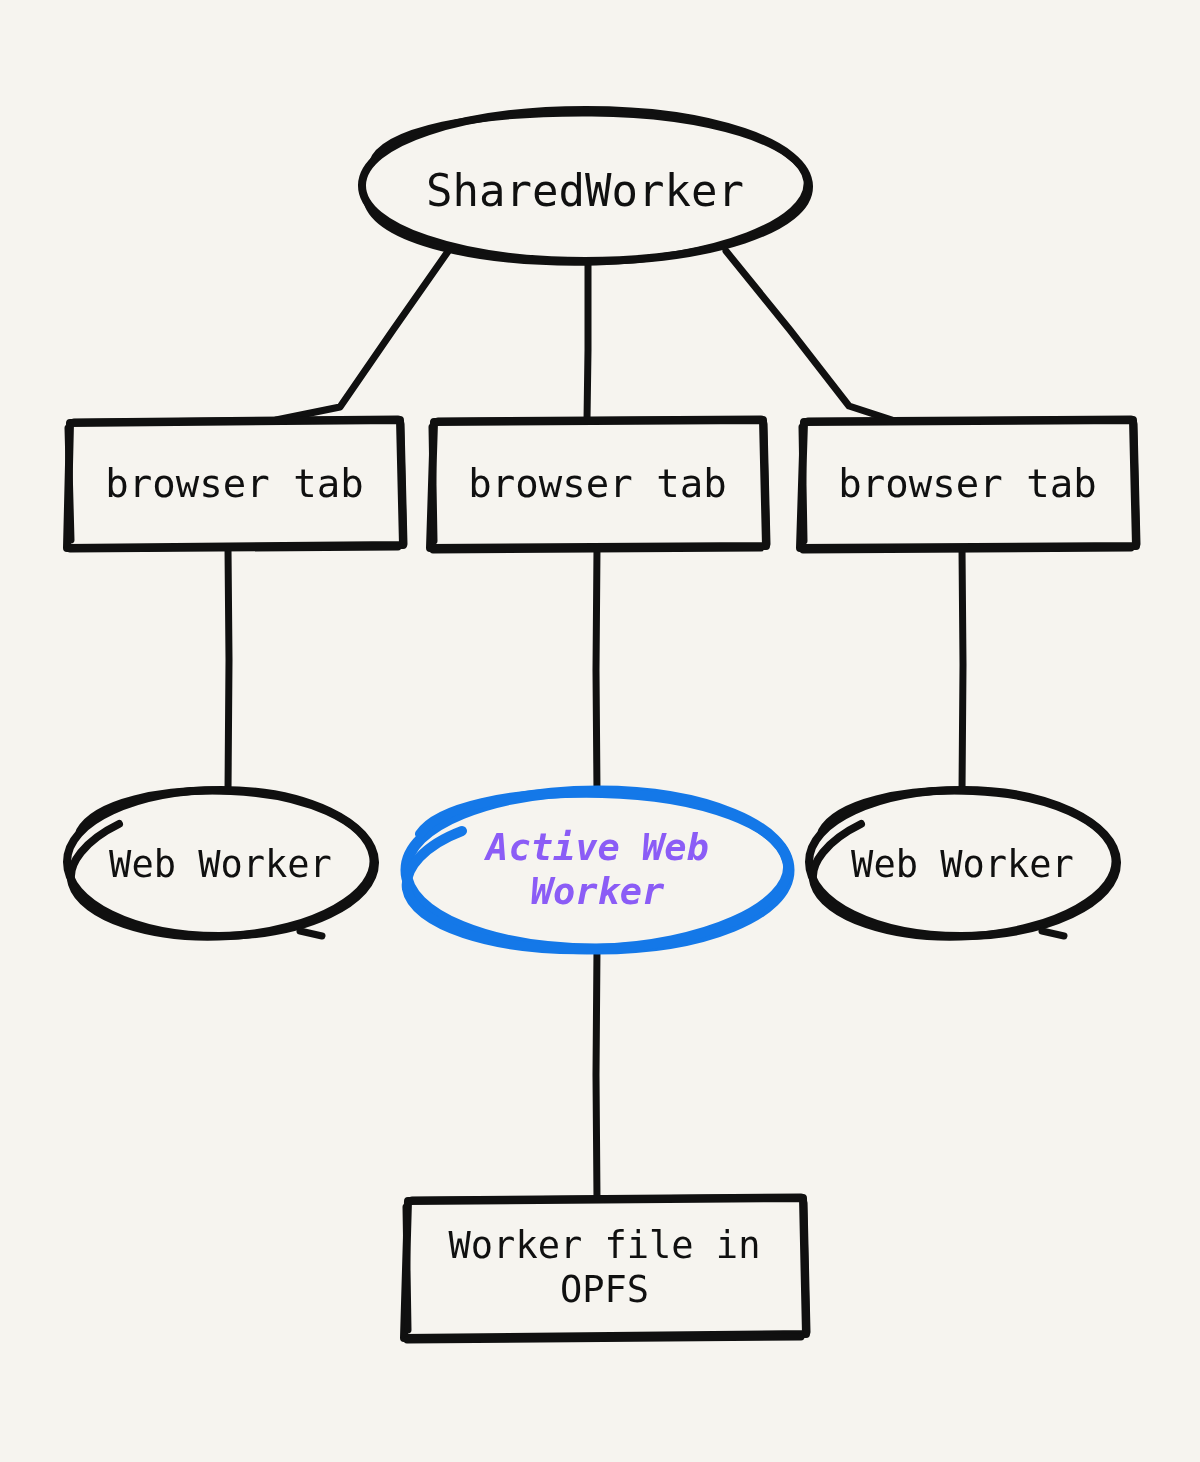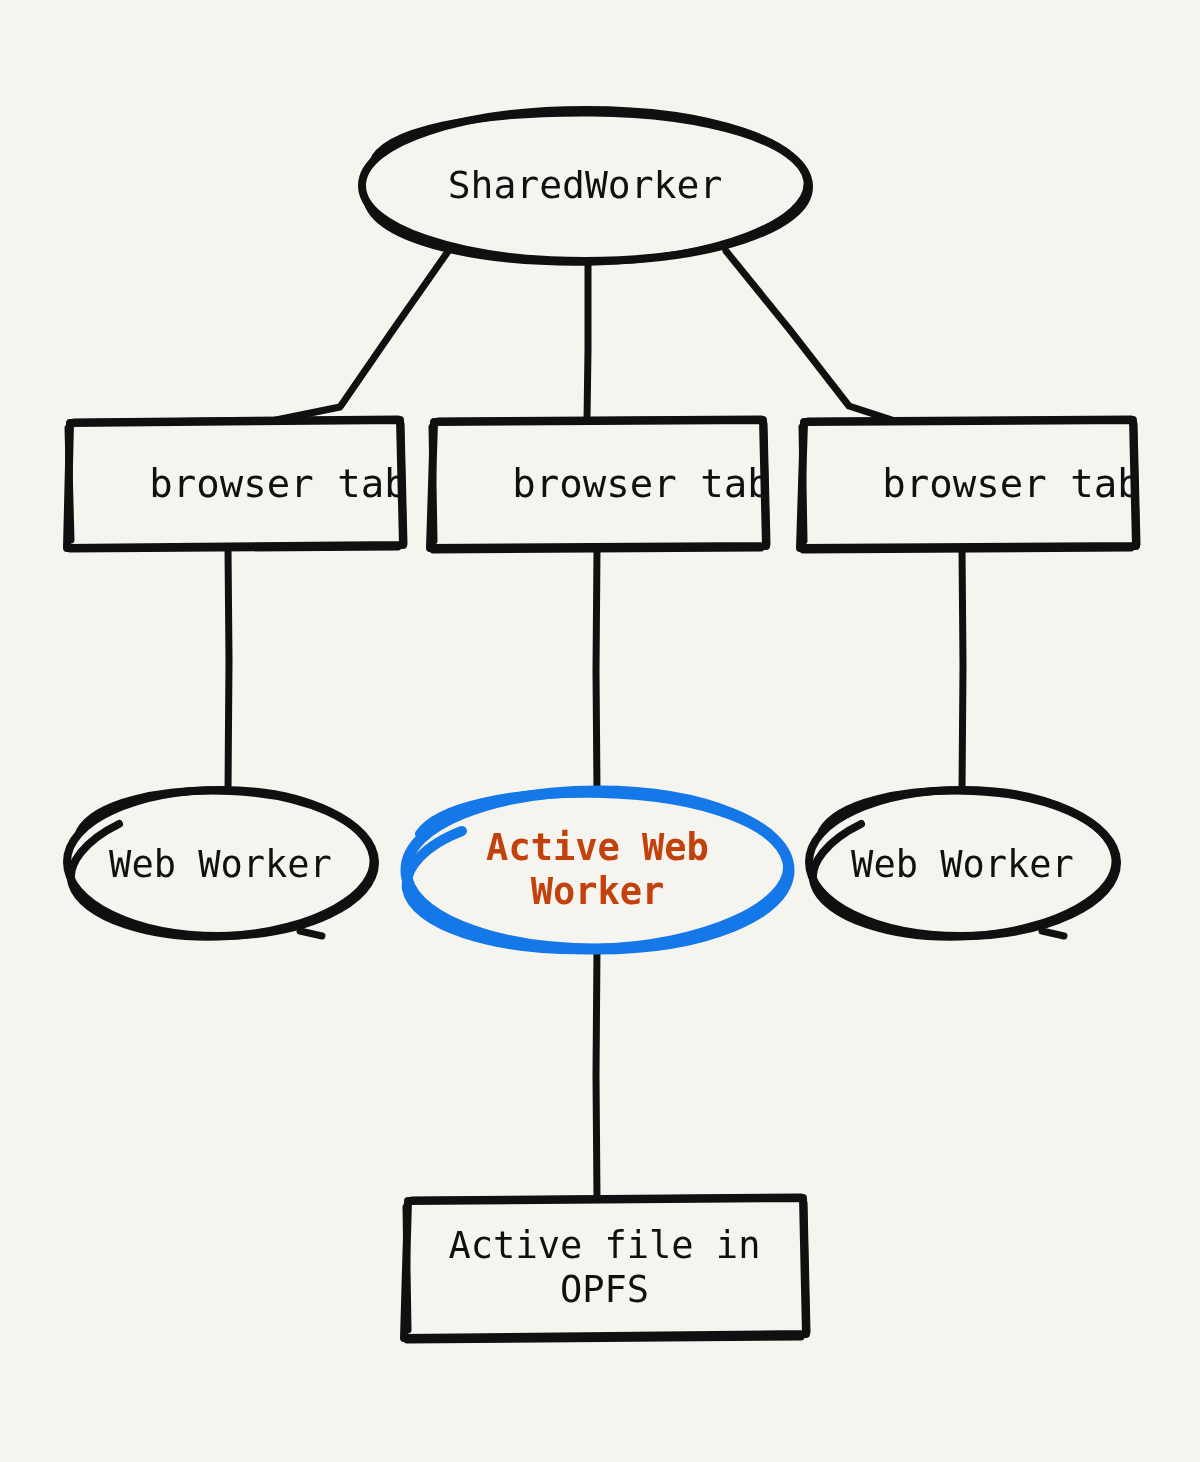--- a/index.html
+++ b/index.html
@@ -34,28 +34,27 @@
     text-align: center;
     font-family: "DejaVu Sans Mono", "Liberation Mono", monospace;
     color: #101010;
     white-space: pre-line;
     line-height: 1.18;
     letter-spacing: 0px;
     pointer-events: none;
     user-select: none;
   }
   .label-sharedworker {
-    left: 360px;  top: 110px;  width: 450px; height: 150px;
-    font-size: 38px;
+    left: 360px;  top: 116px;  width: 450px; height: 150px;
+    font-size: 44px;
   }
   .label-tab {
     height: 128px;
     top: 420px;
     font-size: 39px;
-    padding-left: 44px;
   }
   .label-tab-left   { left: 66px;  width: 337px; }
   .label-tab-middle { left: 430px; width: 335px; }
   .label-tab-right  { left: 800px; width: 335px; }
   .label-worker {
     top: 790px;
     height: 150px;
     font-size: 37px;
     text-align: center;
   }
@@ -179,21 +178,21 @@
   <div class="node-label label-sharedworker">SharedWorker</div>
 
   <div class="node-label label-tab label-tab-left">browser tab</div>
 
   <div class="node-label label-tab label-tab-middle">browser tab</div>
 
   <div class="node-label label-tab label-tab-right">browser tab</div>
 
   <div class="node-label label-worker label-worker-left">Web Worker</div>
 
-  <div class="node-label label-worker-active" style="color: #c2410c;">Active Web
+  <div class="node-label label-worker-active" style="color: #8b5cf6; font-style: italic;">Active Web
 Worker</div>
 
   <div class="node-label label-worker label-worker-right">Web Worker</div>
 
-  <div class="node-label label-sqlite">Active file in
+  <div class="node-label label-sqlite">Worker file in
 OPFS</div>
 
 </div>
 
 </body></html>

